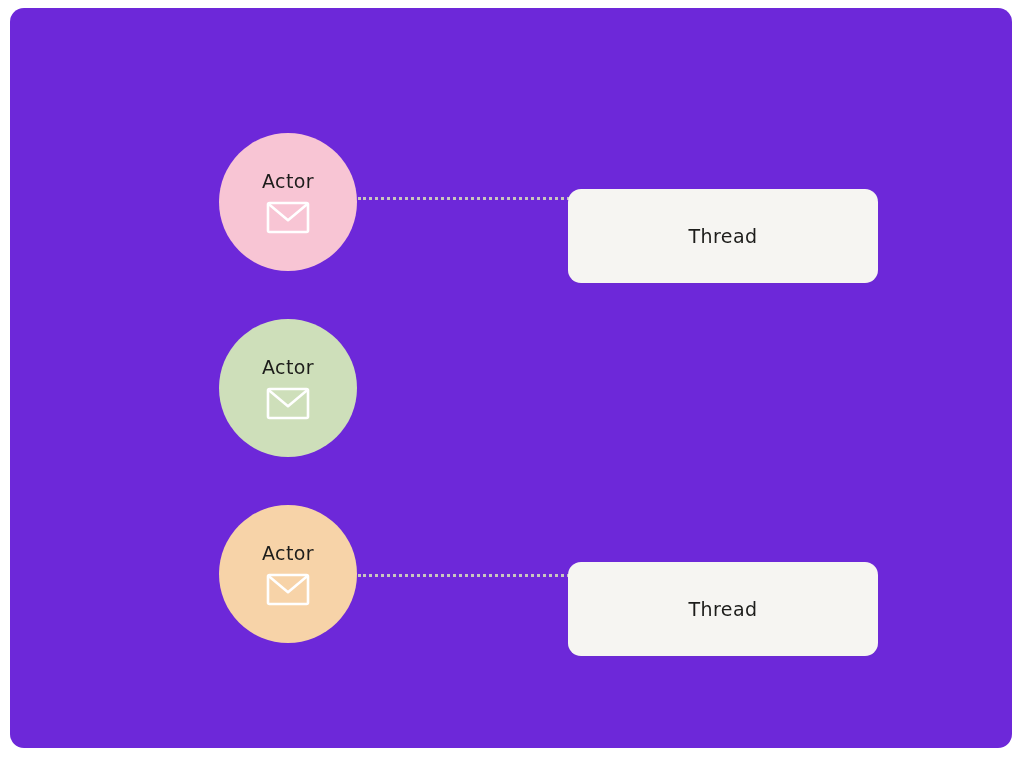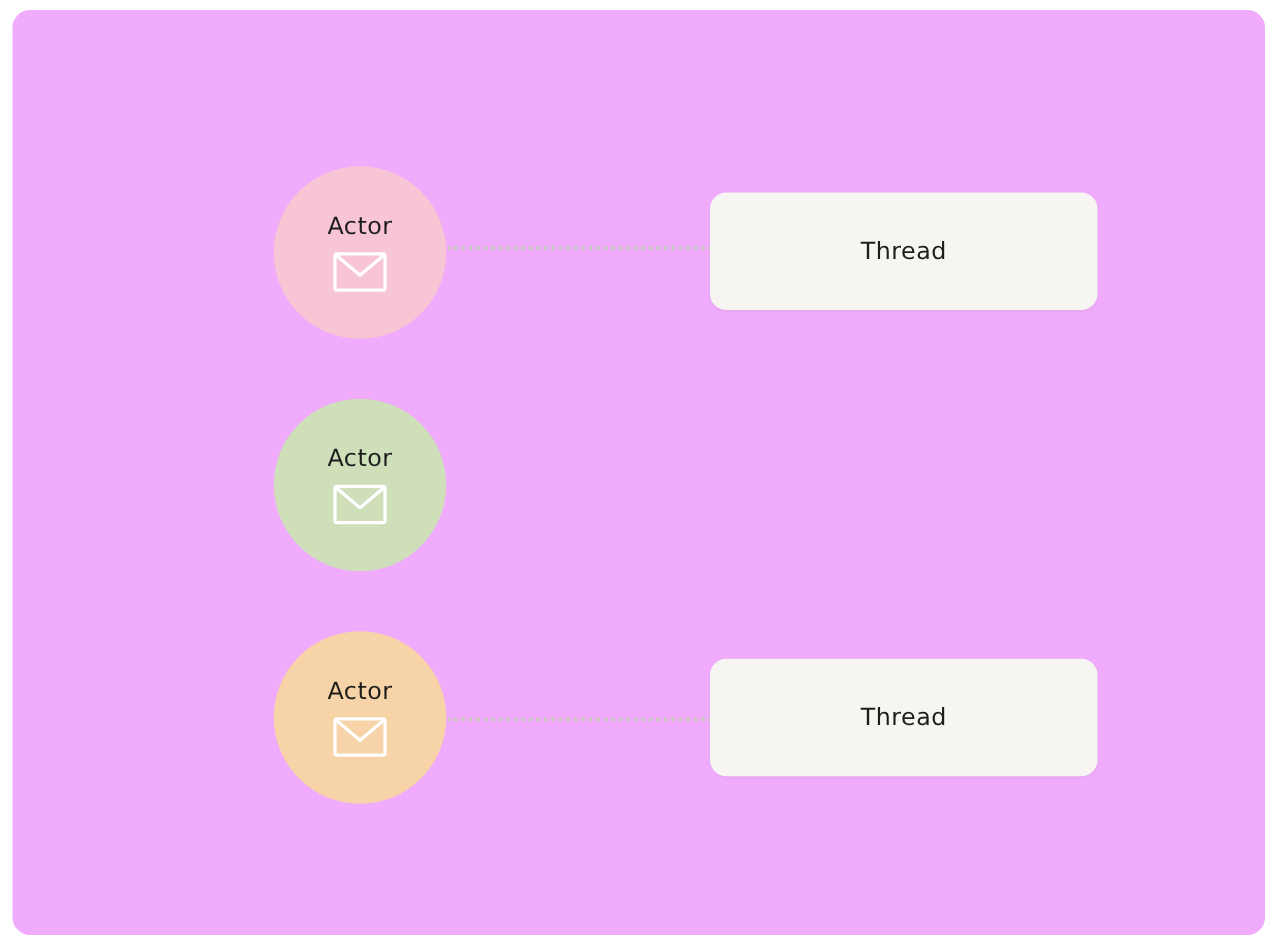--- a/index.html
+++ b/index.html
@@ -67,33 +67,34 @@
   
   .thread-node {
     position: absolute;
     background: #f6f5f2;
     border-radius: 13px;
     display: flex;
     align-items: center;
     justify-content: center;
     box-sizing: border-box;
     box-shadow: 0 1px 2px rgba(120, 115, 100, 0.07);
+    margin-top: 35px;
   }
   .thread-label {
     font-family: "DejaVu Sans", sans-serif;
     font-size: 19px;
     color: #1d1d1b;
     letter-spacing: 0.4px;
     user-select: none;
   }
 </style>
 </head>
 <body style="background: rgb(255, 255, 255);">
 
-<div id="canvas" style="background: #f0abfc;">
+<div id="canvas" style="background: #6d28d9;">
   <div class="diagram-layer">
 
     <div class="connector" id="conn-1" style="left: 348px; top: 189px; width: 212px; border-top-color: rgb(201, 198, 189);"></div>
 
     <div class="actor-node" id="actor-1" style="width: 138px; height: 138px; left: 209px; top: 125px; background: rgb(248, 197, 212);">
       <span class="actor-label">Actor</span>
       <span class="actor-icon-wrap">
         <svg class="actor-icon" viewBox="0 0 44 33" fill="none" xmlns="http://www.w3.org/2000/svg">
           <rect x="2" y="2" width="40" height="29" rx="1.5" stroke="#ffffff" stroke-width="2.6"></rect>
           <path d="M3.2 3.4 L22 19.2 L40.8 3.4" stroke="#ffffff" stroke-width="2.6" stroke-linecap="round" stroke-linejoin="round"></path>

